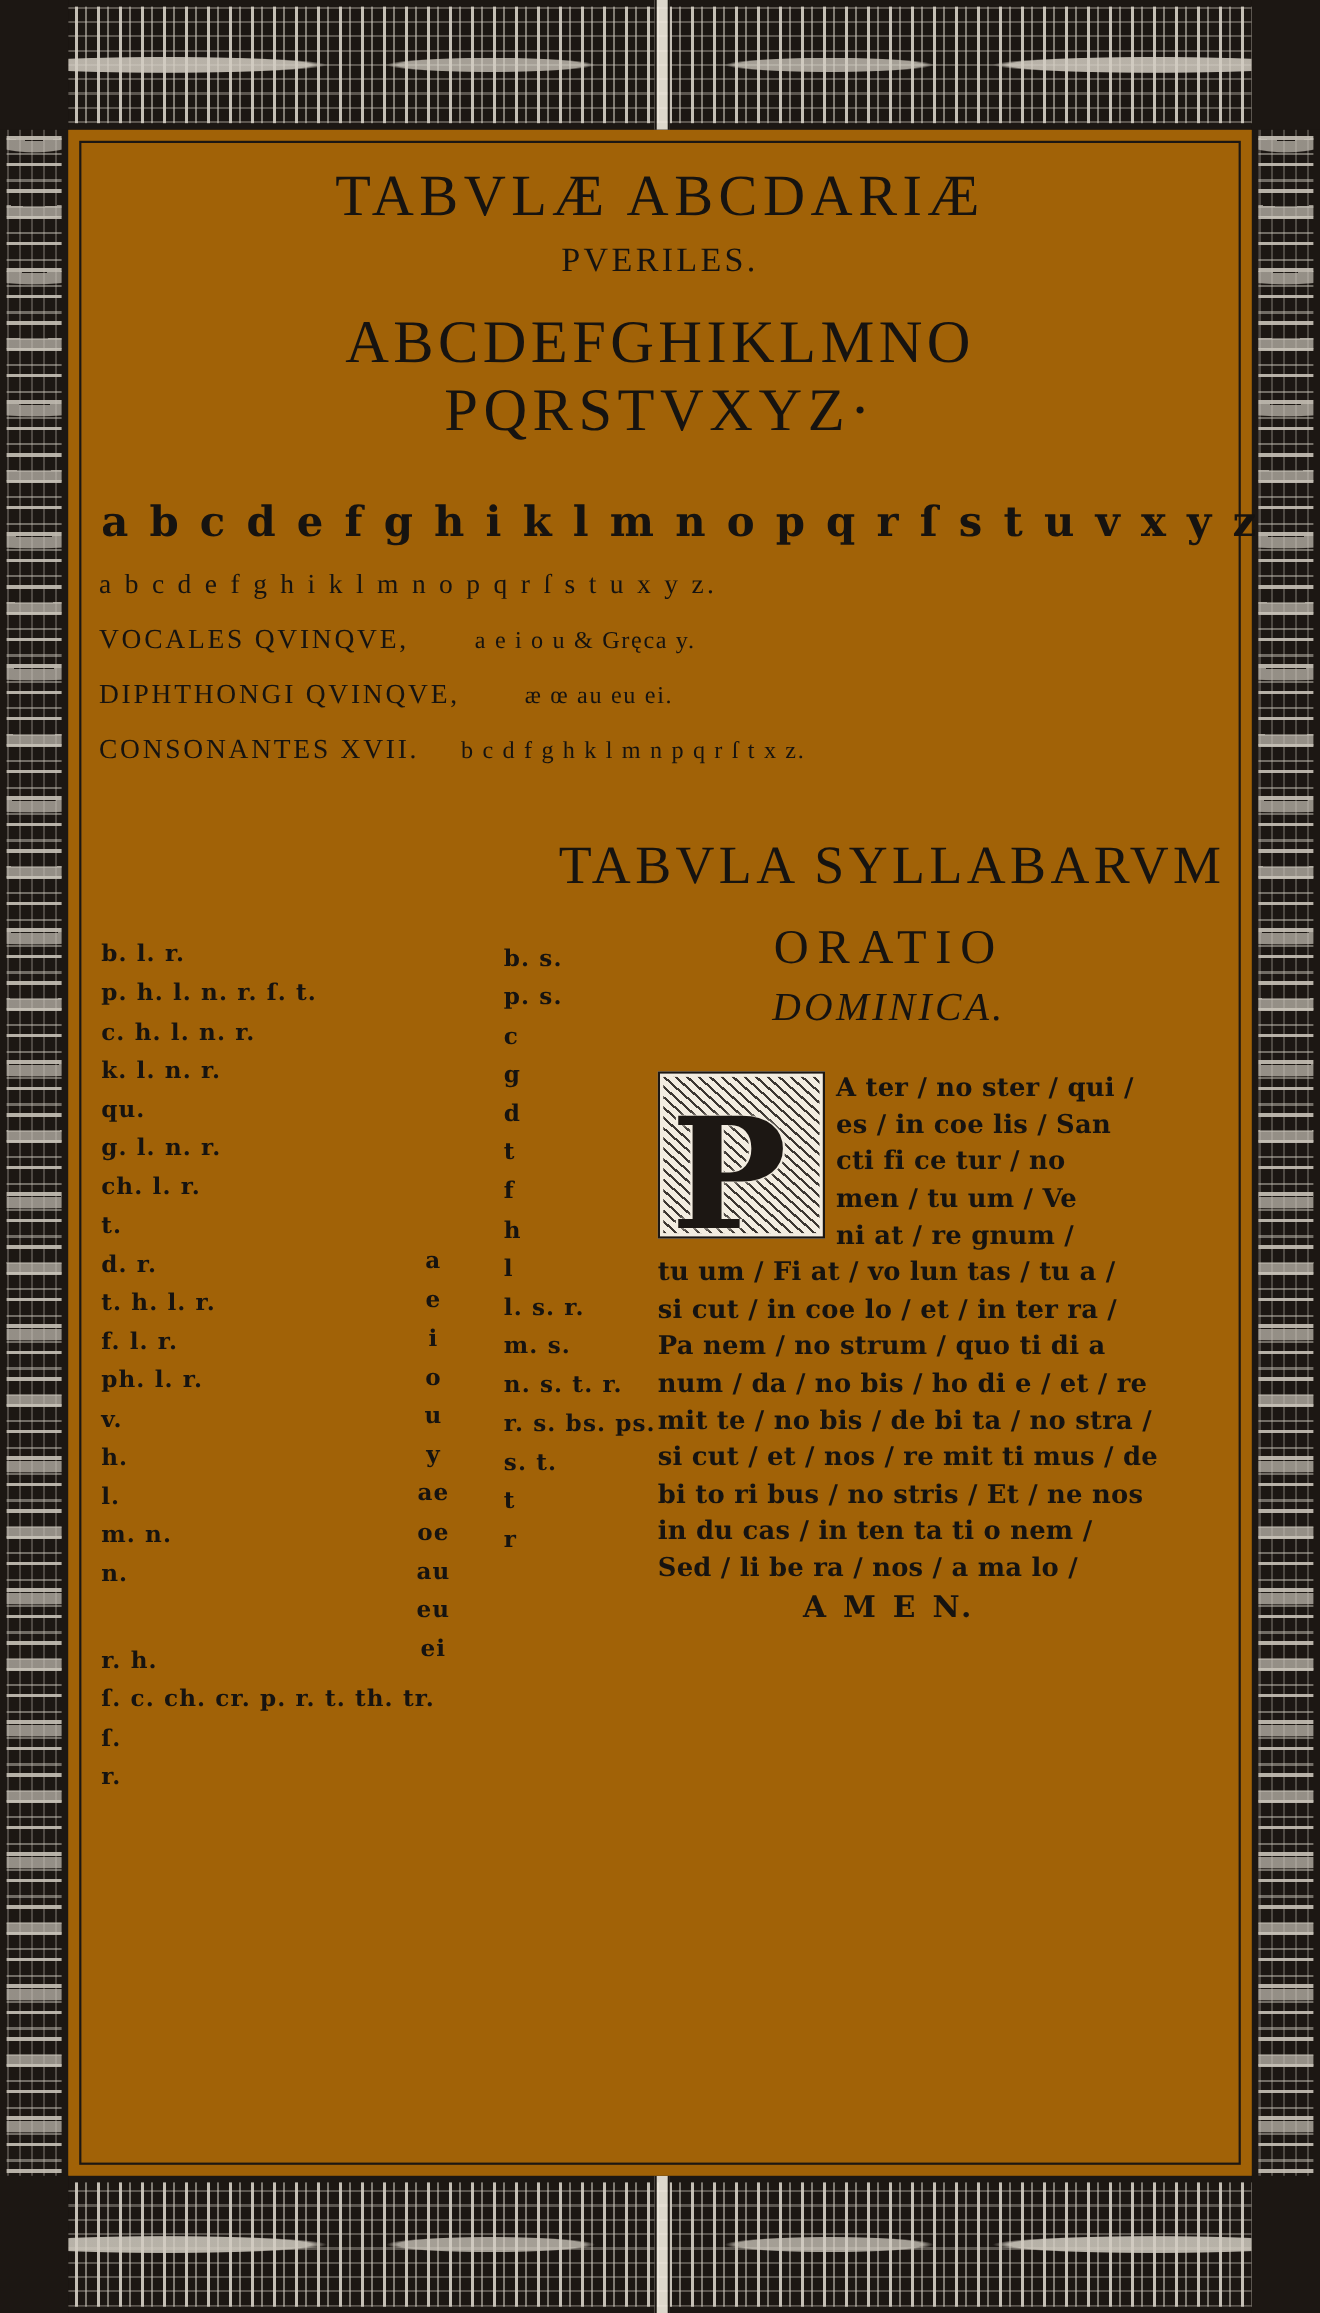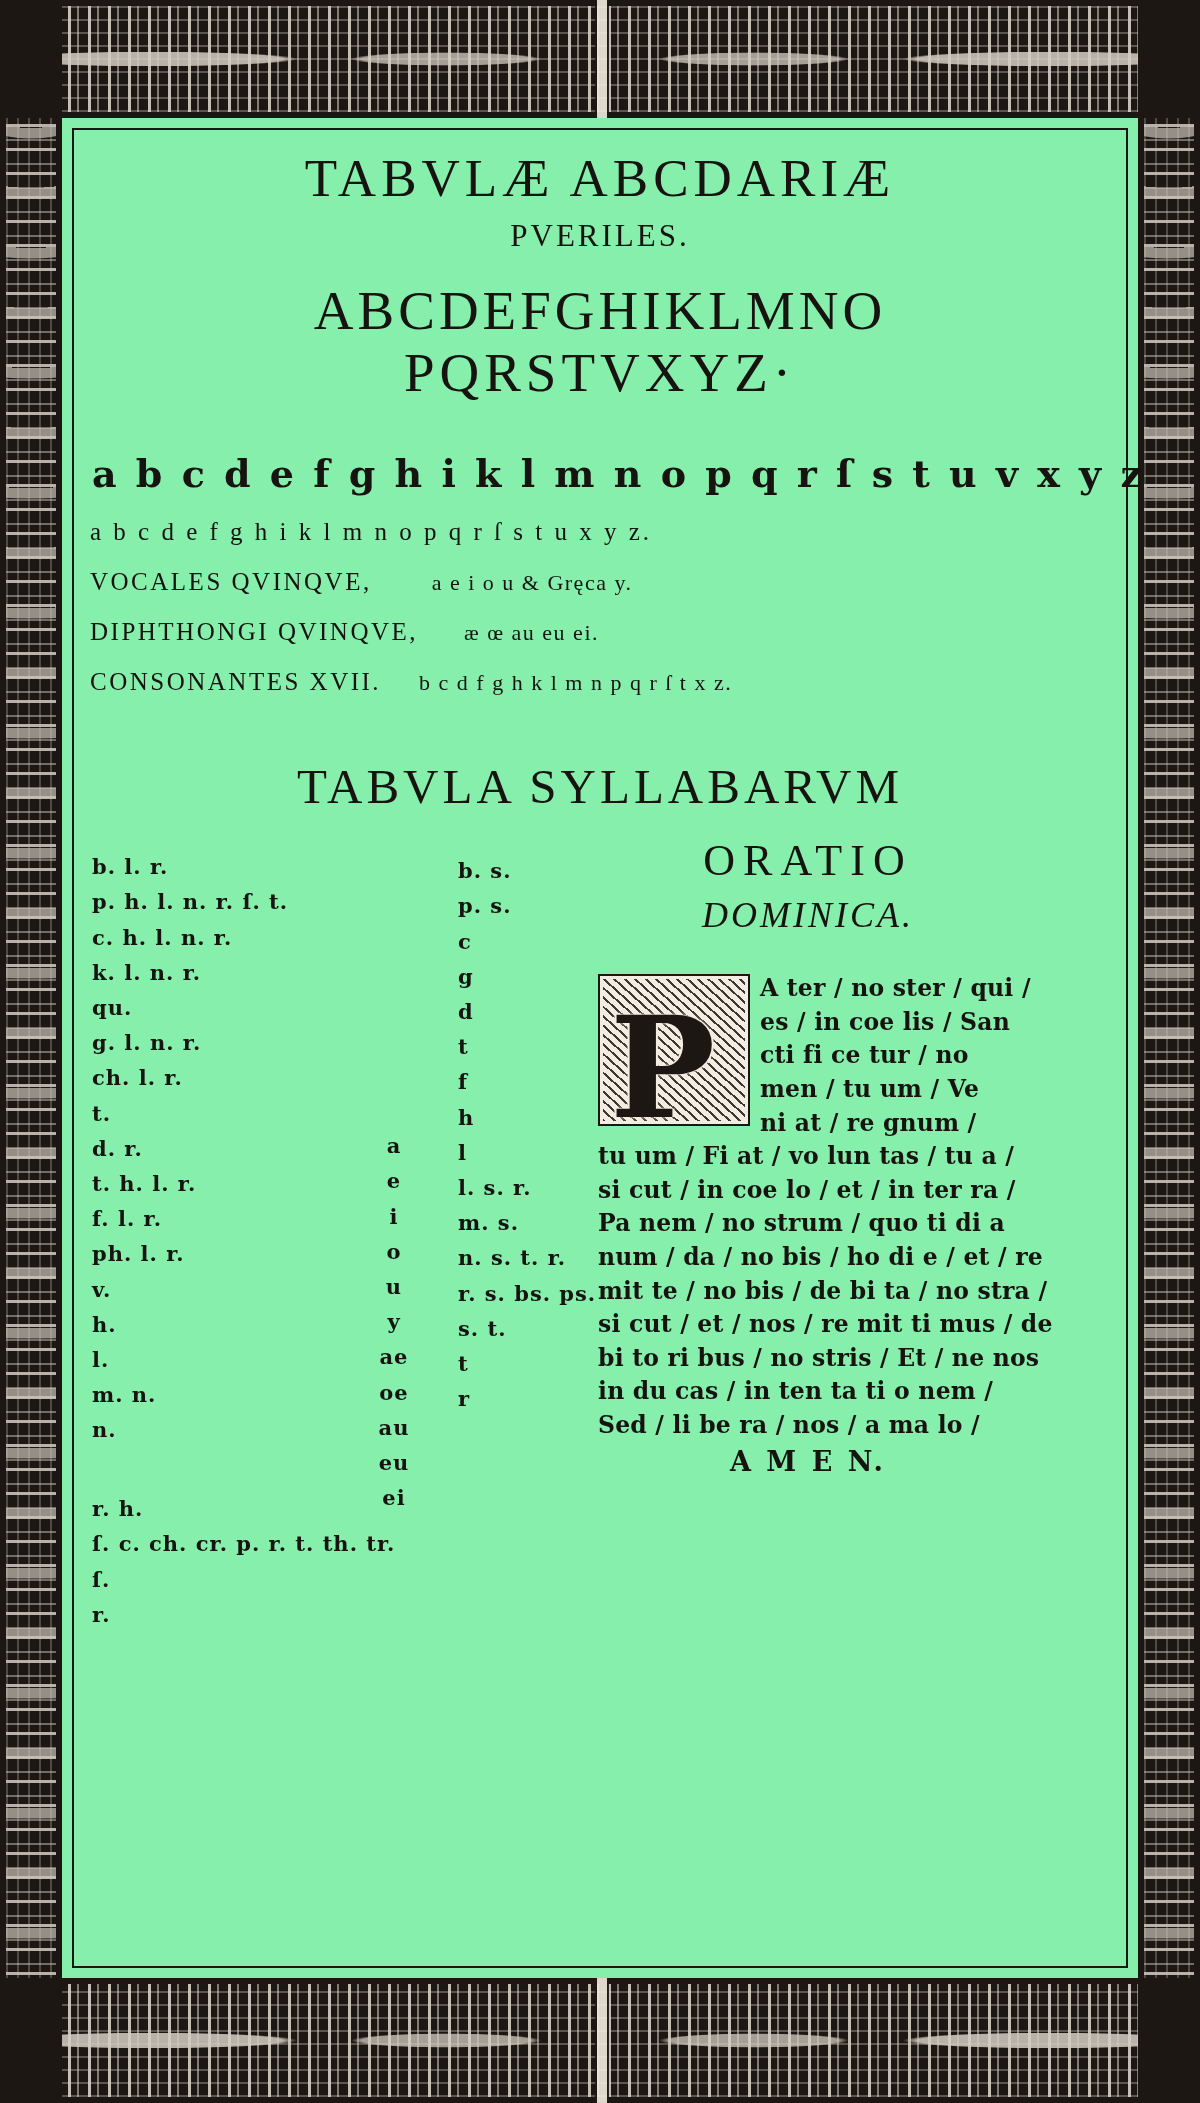--- a/index.html
+++ b/index.html
@@ -11,21 +11,21 @@
     width: 1200px;
     height: 2103px;
     overflow: hidden;
     font-family: "Liberation Serif", serif;
   }
 
   #page {
     position: relative;
     width: 1200px;
     height: 2103px;
-    background: #86efac;
+    background: #a16207;
   }
 
   
   .border-frame {
     position: absolute;
     inset: 0;
     pointer-events: none;
   }
   .border-band {
     position: absolute;
@@ -167,25 +167,25 @@
     display: flex;
     align-items: baseline;
   }
   .defline .lbl { white-space: nowrap; }
   .defline .val {
     font-size: 22px;
     letter-spacing: 1.5px;
     margin-left: 46px;
   }
   .defline.d1 .val { margin-left: 60px; }
-  .defline.d2 .val { margin-left: 46px; }
+  .defline.d2 .val { margin-left: 59px; }
   .defline.d3 .val { margin-left: 38px; }
 
   .t-title3 {
-    text-align: center;
+    text-align: right;
     font-size: 49px;
     letter-spacing: 4px;
     margin-top: 62px;
   }
 
   
   .syl-area {
     position: relative;
     margin-top: 34px;
     height: 740px;

